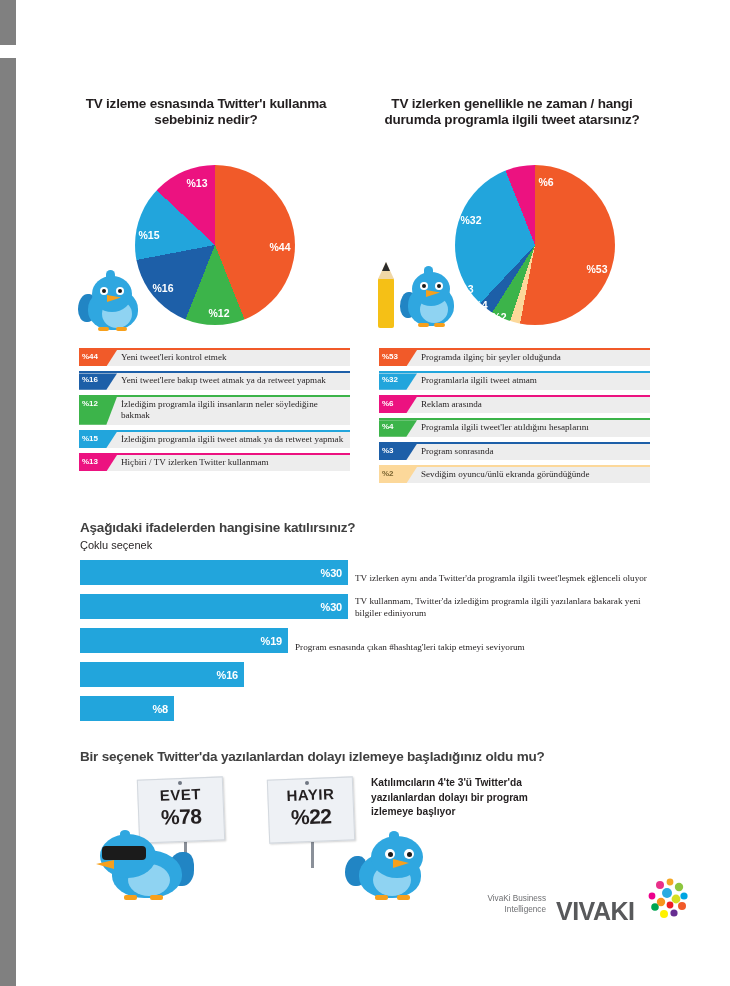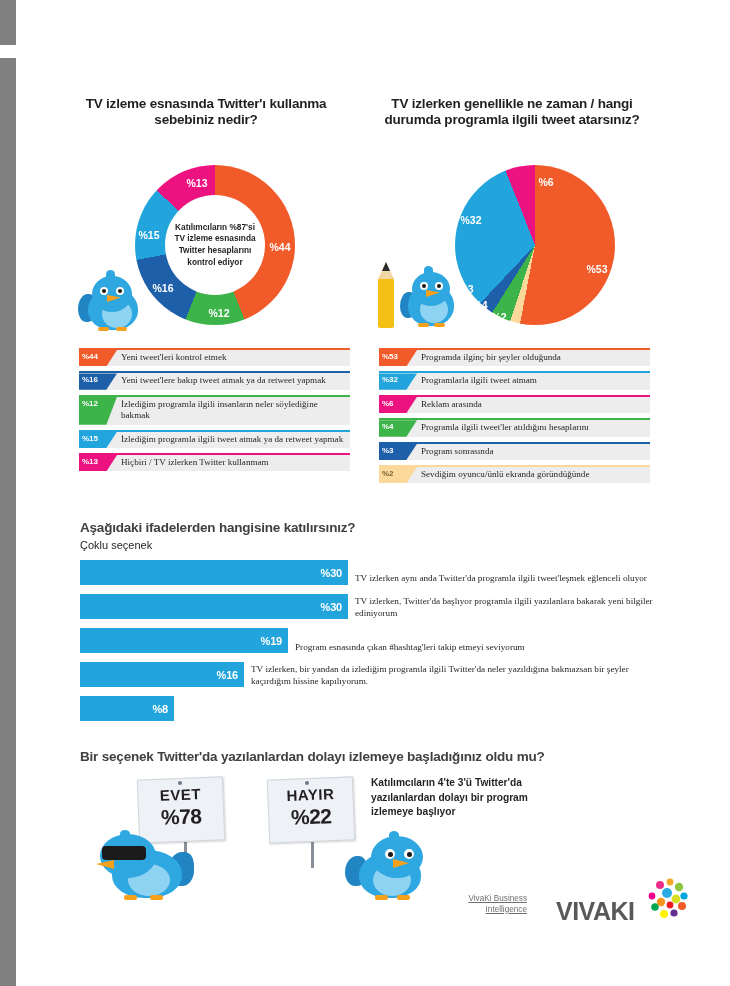--- a/index.html
+++ b/index.html
@@ -133,23 +133,20 @@
     <div class="q-title">TV izleme esnasında Twitter'ı kullanma sebebiniz nedir?</div>
   </div>
 
   <div class="donut-wrap" style="left:119px;top:165px;">
     <div class="donut" style="background:conic-gradient(
         #f15a29 0deg 158.4deg,
         #3cb44a 158.4deg 201.6deg,
         #1d5fa8 201.6deg 259.2deg,
         #22a5dc 259.2deg 313.2deg,
         #ec1280 313.2deg 360deg);">
-      <div class="hole">
-        <div class="hole-txt">Katılımcıların %87'si TV izleme esnasında Twitter hesaplarını kontrol ediyor</div>
-      </div>
       <span class="slice-label" style="left:145px;top:82px;">%44</span>
       <span class="slice-label" style="left:84px;top:148px;">%12</span>
       <span class="slice-label" style="left:28px;top:123px;">%16</span>
       <span class="slice-label" style="left:14px;top:70px;">%15</span>
       <span class="slice-label" style="left:62px;top:18px;">%13</span>
     </div>
   </div>
 
   <div class="bird" style="left:62px;top:270px;width:72px;height:62px;">
     <div class="wing" style="left:0px;top:24px;width:18px;height:28px;"></div>
@@ -310,35 +307,34 @@
       <div class="bar" style="width:268px;">
         <span class="bar-val">%30</span>
       </div>
       <div class="bar-text" style="width:300px;">TV izlerken aynı anda Twitter'da programla ilgili tweet'leşmek eğlenceli oluyor</div>
     </div>
 
     <div class="bar-row">
       <div class="bar" style="width:268px;">
         <span class="bar-val">%30</span>
       </div>
-      <div class="bar-text" style="width:310px;">TV izlerken, Twitter'da başlıyor programla ilgili yazılanlara bakarak yeni bilgiler ediniyorum</div>
+      <div class="bar-text" style="width:310px;">TV kullanmam, Twitter'da izlediğim programla ilgili yazılanlara bakarak yeni bilgiler ediniyorum</div>
     </div>
 
     <div class="bar-row">
       <div class="bar" style="width:208px;">
         <span class="bar-val">%19</span>
       </div>
       <div class="bar-text" style="width:360px;">Program esnasında çıkan #hashtag'leri takip etmeyi seviyorum</div>
     </div>
 
     <div class="bar-row">
       <div class="bar" style="width:164px;">
         <span class="bar-val">%16</span>
       </div>
-      <div class="bar-text" style="width:404px;">TV izlerken, bir yandan da izlediğim programla ilgili Twitter'da neler yazıldığına bakmazsan bir şeyler kaçırdığım hissine kapılıyorum.</div>
     </div>
 
     <div class="bar-row">
       <div class="bar" style="width:94px;">
         <span class="bar-val">%8</span>
       </div>
     </div>
   </div>
 
   <div style="position:absolute;left:64px;top:748px;width:600px;">
@@ -381,21 +377,21 @@
     <div class="tuft" style="left:48px;top:-5px;width:10px;height:8px;"></div>
     <div class="eye" style="left:44px;top:13px;width:10px;height:10px;"></div>
     <div class="pupil" style="left:47px;top:16px;width:5px;height:5px;"></div>
     <div class="eye" style="left:63px;top:13px;width:10px;height:10px;"></div>
     <div class="pupil" style="left:66px;top:16px;width:5px;height:5px;"></div>
     <div class="beak" style="left:52px;top:23px;width:16px;height:9px;clip-path:polygon(0 0,100% 45%,0 100%);"></div>
     <div class="foot" style="left:34px;top:59px;width:13px;height:5px;"></div>
     <div class="foot" style="left:56px;top:59px;width:13px;height:5px;"></div>
   </div>
 
-  <div class="foot-txt" style="left:421px;top:894px;text-decoration:underline;">
+  <div class="foot-txt" style="left:440px;top:894px;">
     <div>VivaKi Business</div>
     <div>Intelligence</div>
   </div>
   <div class="viva" style="left:540px;top:885px;">VIVAKI</div>
   <svg style="position:absolute;left:630px;top:876px;" width="46" height="46" viewBox="0 0 46 46">
     <circle cx="14" cy="9" r="4" fill="#e8308a"></circle>
     <circle cx="24" cy="6" r="3.4" fill="#f5a623"></circle>
     <circle cx="33" cy="11" r="4.2" fill="#8dc63f"></circle>
     <circle cx="38" cy="20" r="3.6" fill="#00a6e2"></circle>
     <circle cx="36" cy="30" r="4" fill="#f15a29"></circle>

